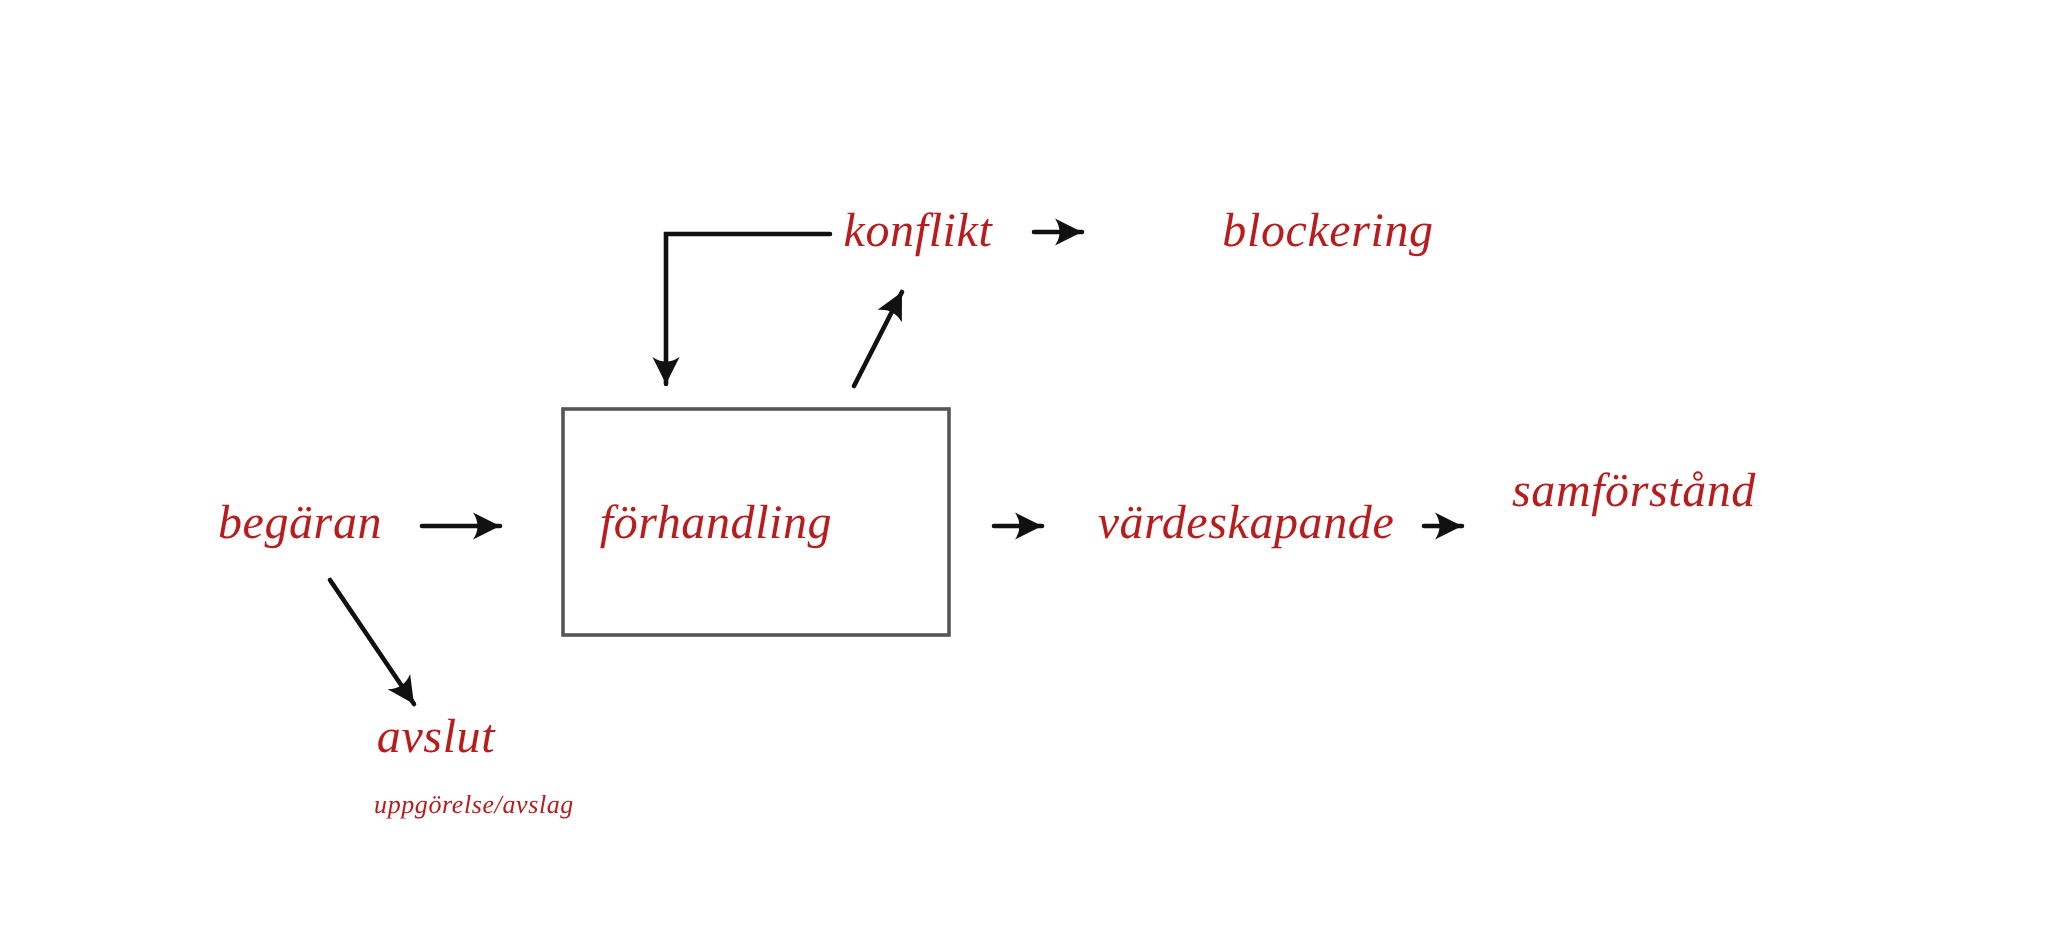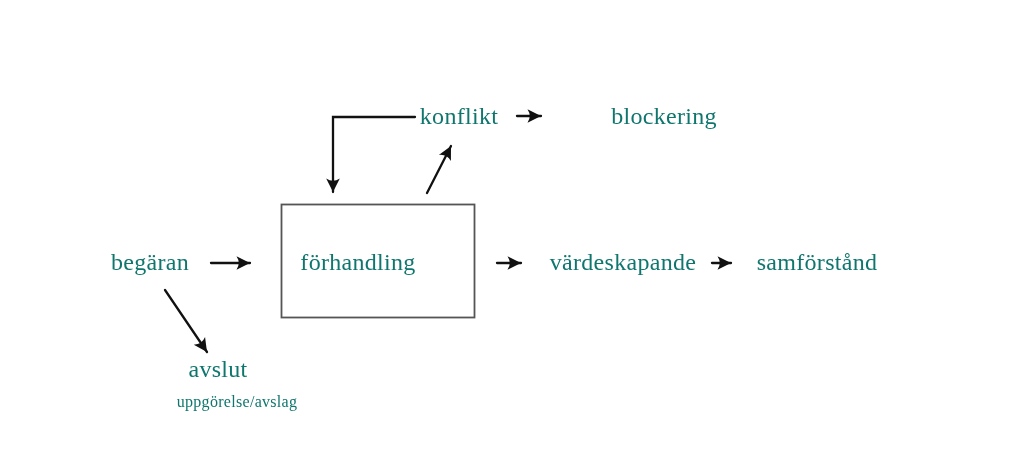--- a/index.html
+++ b/index.html
@@ -18,27 +18,28 @@
   .arrow-layer {
     position: absolute;
     inset: 0;
     width: 1024px;
     height: 473px;
   }
   .label {
     position: absolute;
     transform: translate(-50%, -50%);
     white-space: nowrap;
-    color: #0f766e;
+    color: #b91c1c;
     font-size: 24px;
     letter-spacing: 0.3px;
     line-height: 1;
+    font-style: italic;
   }
   .label.small {
-    font-size: 16px;
+    font-size: 13px;
   }
   .line {
     stroke: #111111;
     stroke-width: 2.3;
     fill: none;
     stroke-linecap: round;
     stroke-linejoin: miter;
   }
   .box {
     stroke: #555555;
@@ -78,19 +79,19 @@
   <div class="label" style="left:150px; top:262px;">begäran</div>
 
   <div class="label" style="left:358px; top:262px;">förhandling</div>
 
   <div class="label" style="left:459px; top:116px;">konflikt</div>
 
   <div class="label" style="left:628px; top:116px;margin-left:36px;">blockering</div>
 
   <div class="label" style="left:623px; top:262px;">värdeskapande</div>
 
-  <div class="label" style="left:817px; top:262px;">samförstånd</div>
+  <div class="label" style="left:817px; top:246px;">samförstånd</div>
 
   <div class="label" style="left:218px; top:369px;">avslut</div>
 
   <div class="label small" style="left:237px; top:402px;">uppgörelse/avslag</div>
 
 </div>
 
 </body></html>

